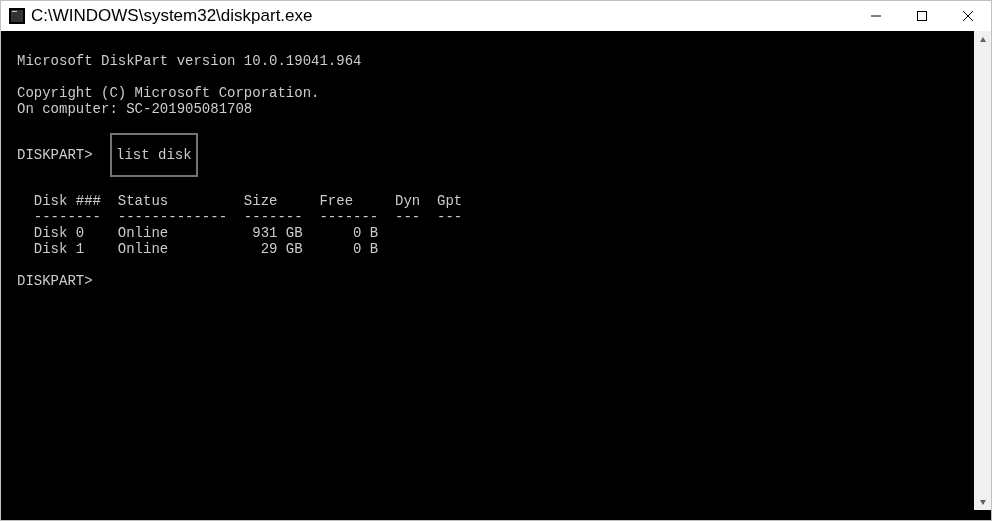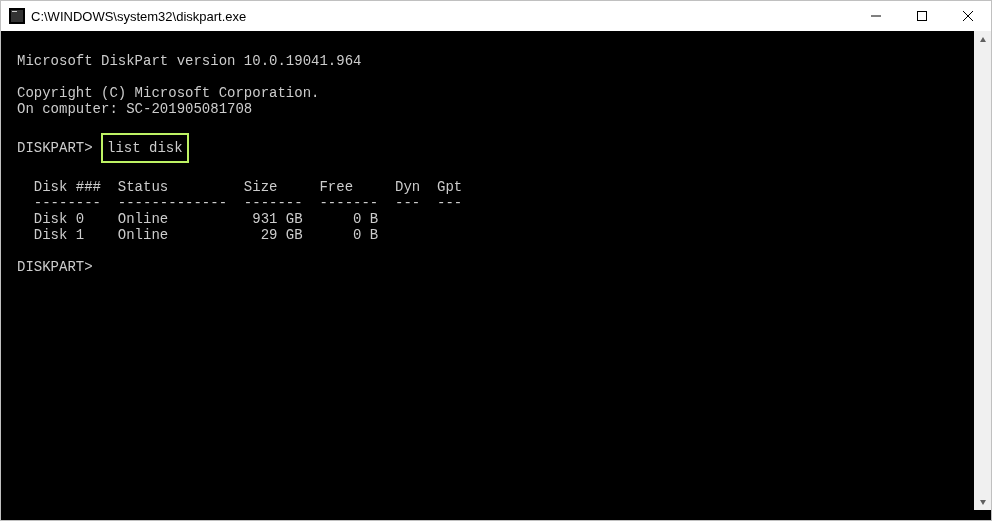--- a/index.html
+++ b/index.html
@@ -18,21 +18,21 @@
       display: flex;
       flex-direction: column;
     }
     .titlebar {
       height: 30px;
       background: white;
       display: flex;
       align-items: center;
       padding-left: 8px;
       font-family: 'Segoe UI', Tahoma, sans-serif;
-      font-size: 13px;
+      font-size: 17px;
       color: #000;
     }
     .titlebar-icon {
       width: 16px;
       height: 16px;
       margin-right: 6px;
       display: flex;
       align-items: center;
       justify-content: center;
     }
@@ -82,24 +82,25 @@
     .scrollbar-arrow {
       height: 17px;
       display: flex;
       align-items: center;
       justify-content: center;
       background: #f0f0f0;
     }
     .scrollbar-arrow svg { width: 8px; height: 8px; fill: #606060; }
     .scrollbar-track { flex: 1; background: #f0f0f0; }
     .highlight-box {
-      border: 2px solid #bef264;
-      padding: 5px 4px;
+      border: 2px solid #737373;
+      padding: 12px 4px;
       display: inline-block;
       line-height: 16px;
+      margin-left: 9px;
     }
     .line { display: block; }
     .prompt-line { display: flex; align-items: center; }
   </style>
 </head>
 <body>
 
 <div class="window">
   <div class="titlebar">
     <div class="titlebar-icon">

